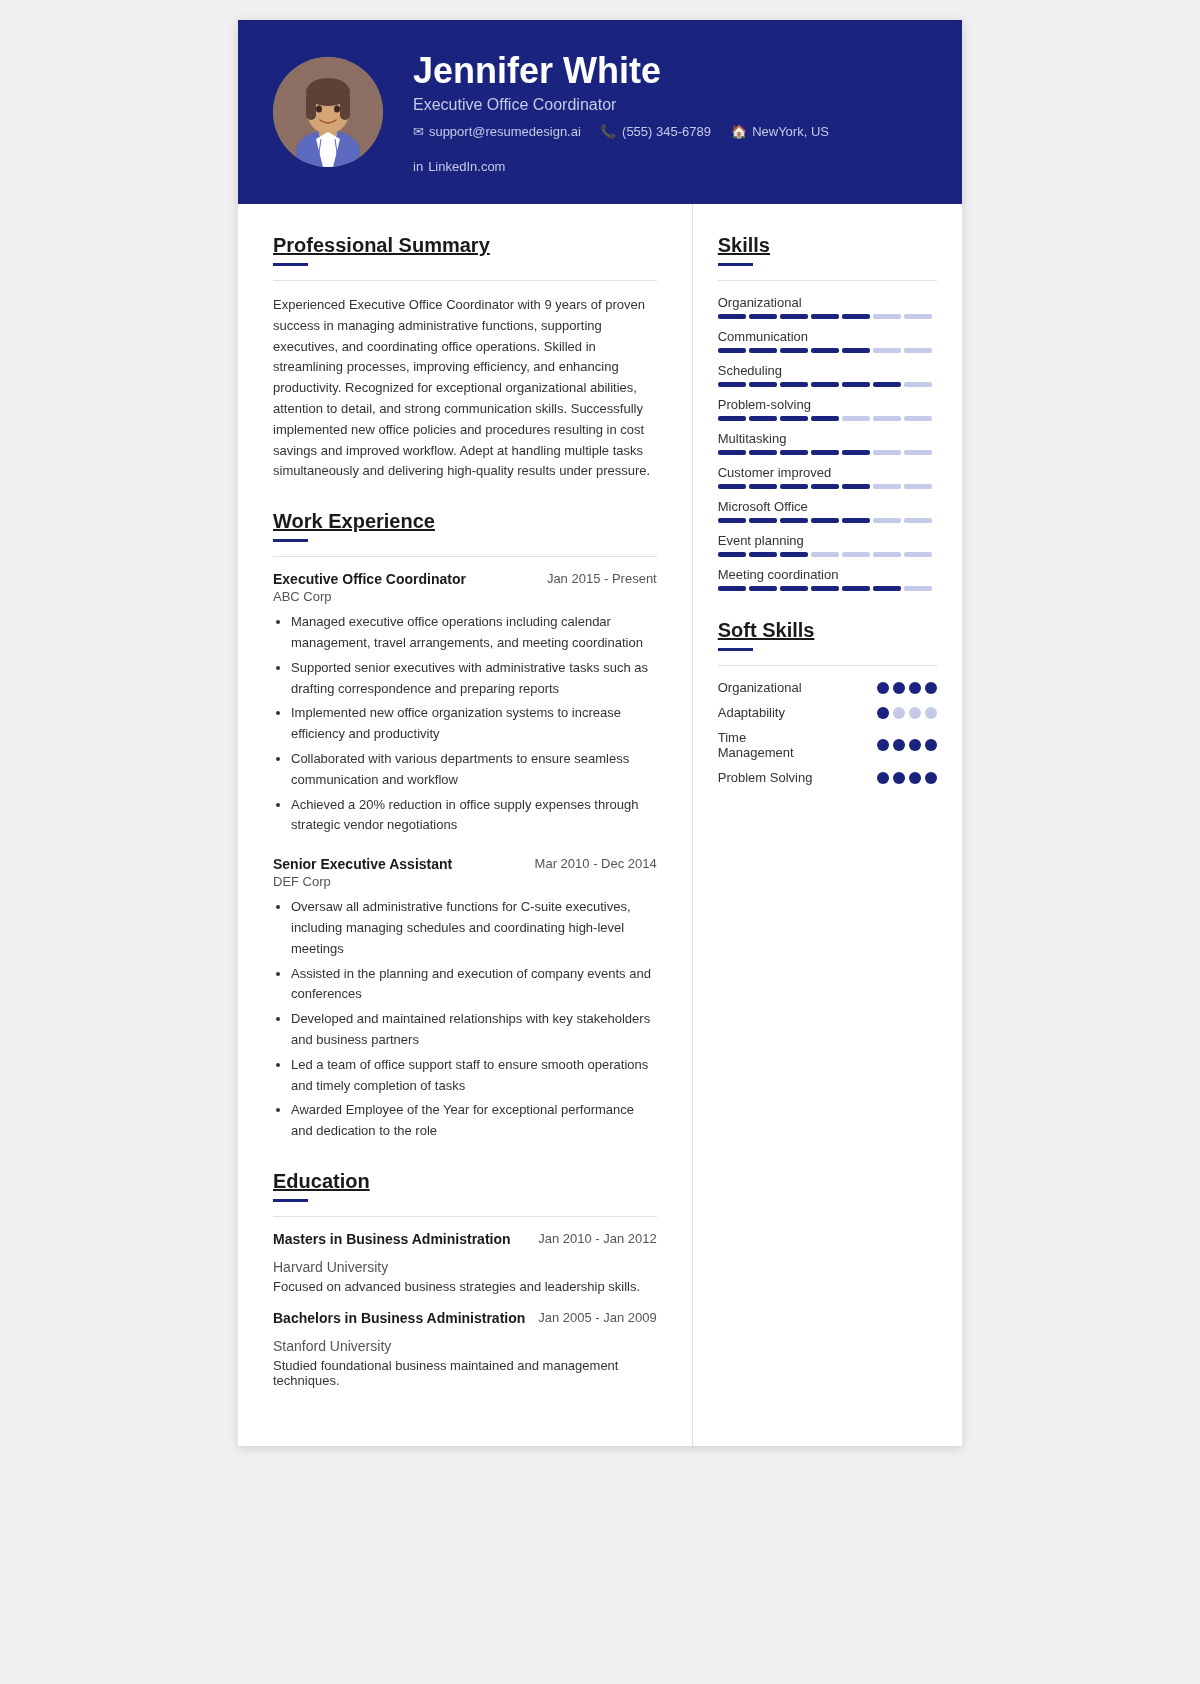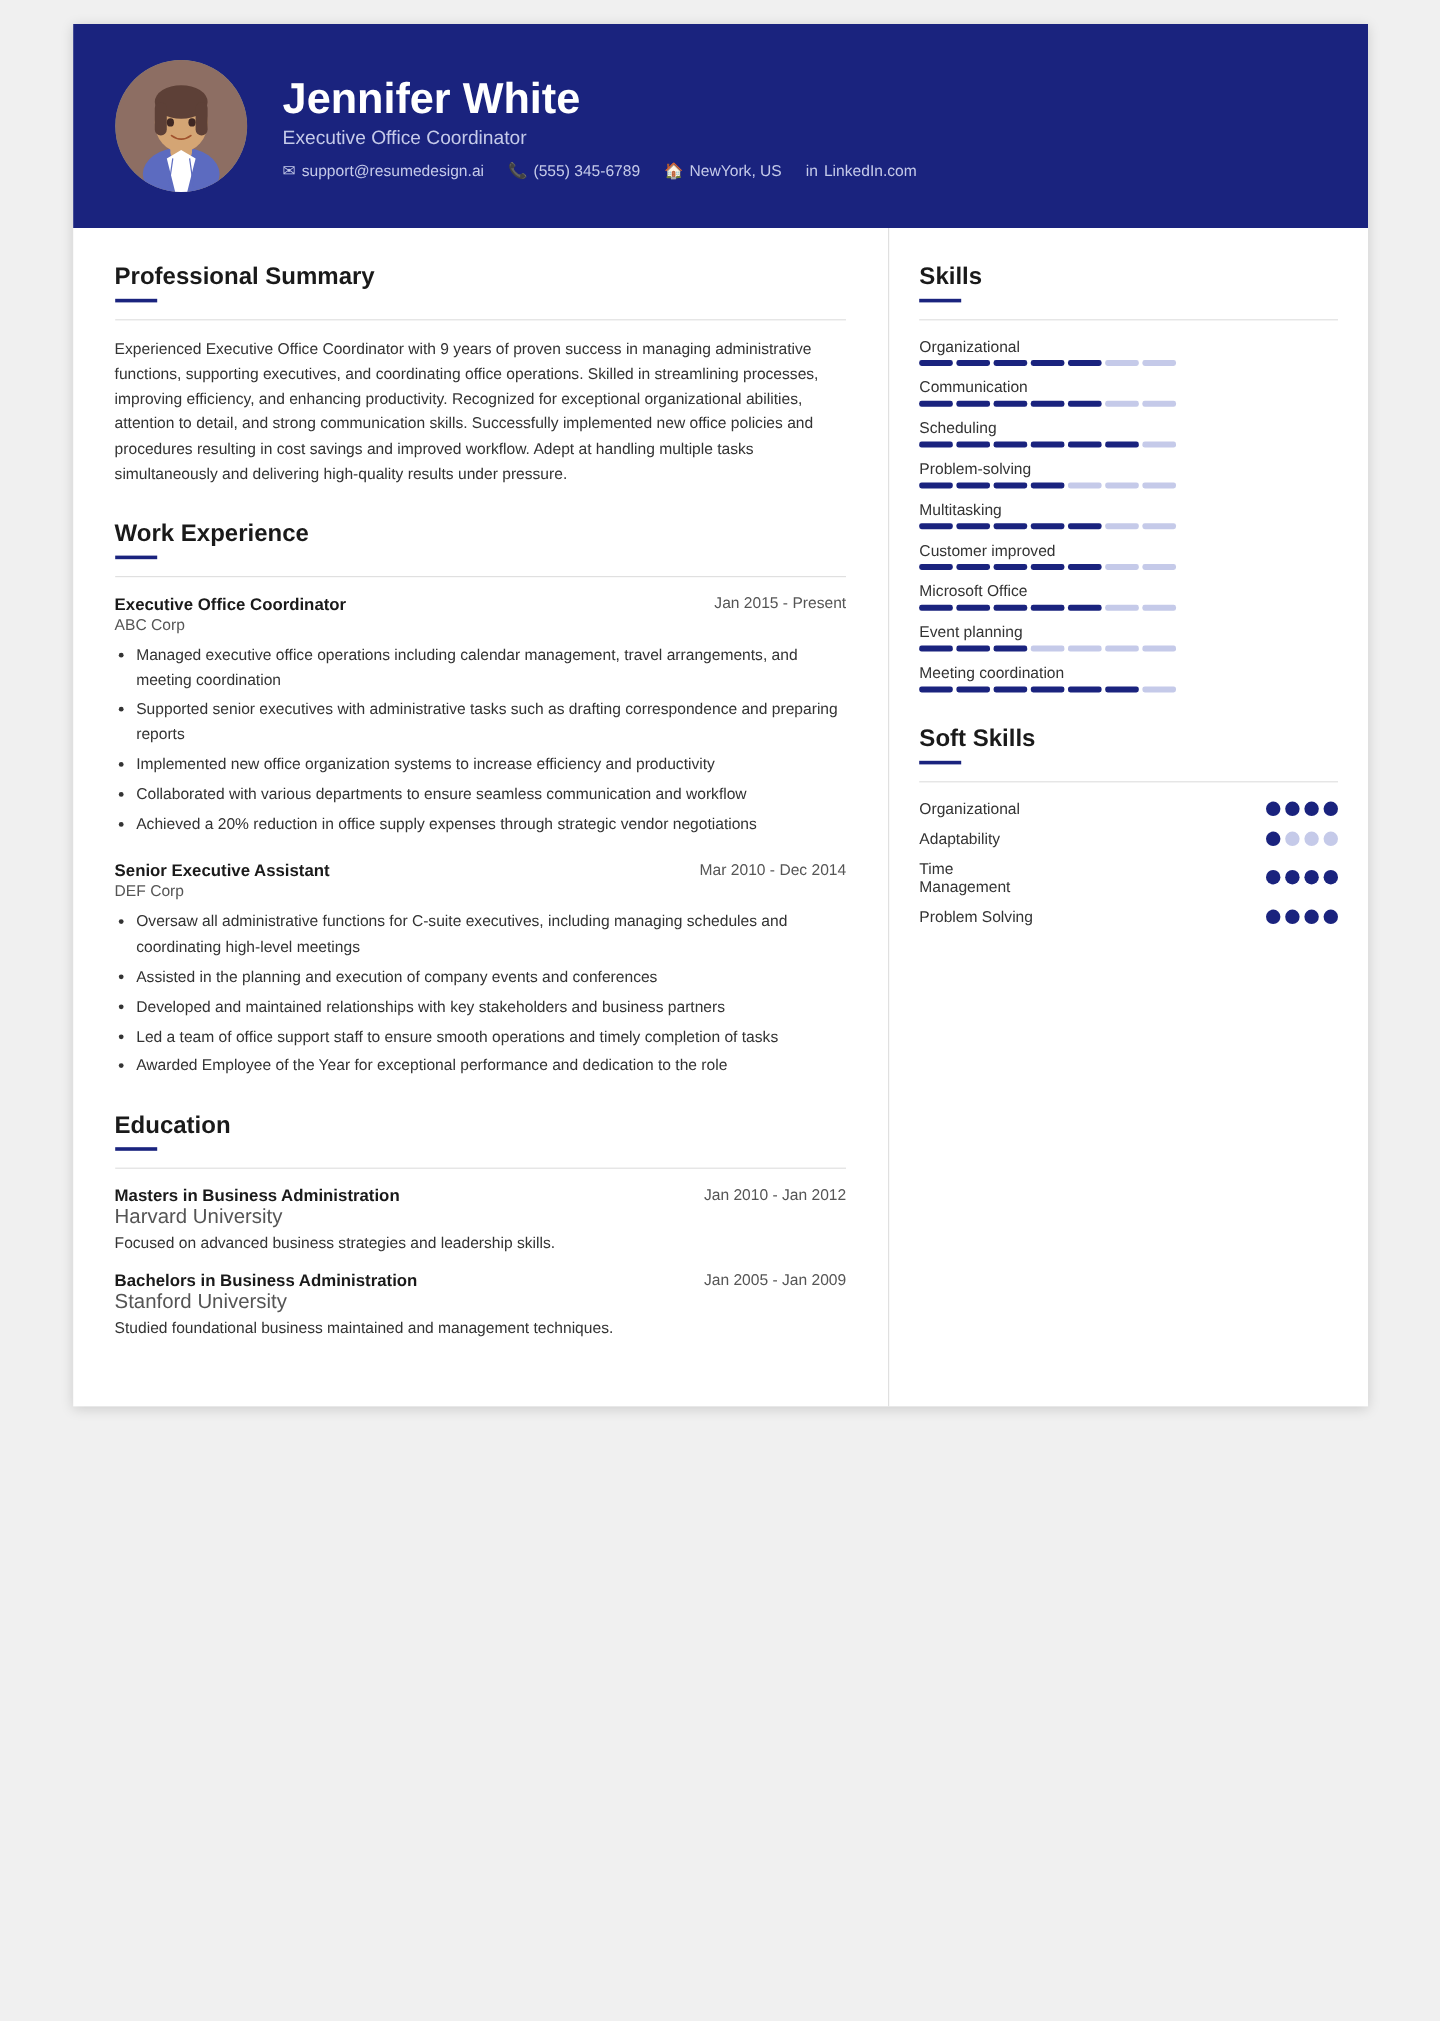--- a/index.html
+++ b/index.html
@@ -4,21 +4,21 @@
   <style>
     * { box-sizing: border-box; margin: 0; padding: 0; }
     body {
       font-family: Arial, sans-serif;
       background: #f0f0f0;
       display: flex;
       justify-content: center;
       padding: 20px;
     }
     .resume {
-      width: 1079px;
+      width: 724px;
       background: #fff;
       box-shadow: 0 2px 10px rgba(0,0,0,0.15);
     }
     
     .header {
       background: #1a237e;
       color: #fff;
       padding: 30px 35px;
       display: flex;
       align-items: center;
@@ -77,20 +77,21 @@
       flex: 0.8;
       padding: 30px 25px;
     }
     
     .section { margin-bottom: 28px; }
     .section-title {
       font-size: 20px;
       font-weight: bold;
       color: #1a1a1a;
       margin-bottom: 6px;
+      text-decoration: underline;
     }
     .section-underline {
       width: 35px;
       height: 3px;
       background: #1a237e;
       margin-bottom: 14px;
     }
     .section-divider {
       border: none;
       border-top: 1px solid #e0e0e0;
@@ -143,23 +144,24 @@
     .edu-degree {
       font-size: 14px;
       font-weight: bold;
       color: #1a1a1a;
     }
     .edu-date {
       font-size: 13px;
       color: #555;
     }
     .edu-school {
-      font-size: 17px;
+      font-size: 14px;
       color: #555;
       margin-bottom: 4px;
+      margin-top: 12px;
     }
     .edu-desc {
       font-size: 13px;
       color: #333;
     }
     
     .skill-item { margin-bottom: 10px; }
     .skill-name {
       font-size: 13px;
       color: #333;

